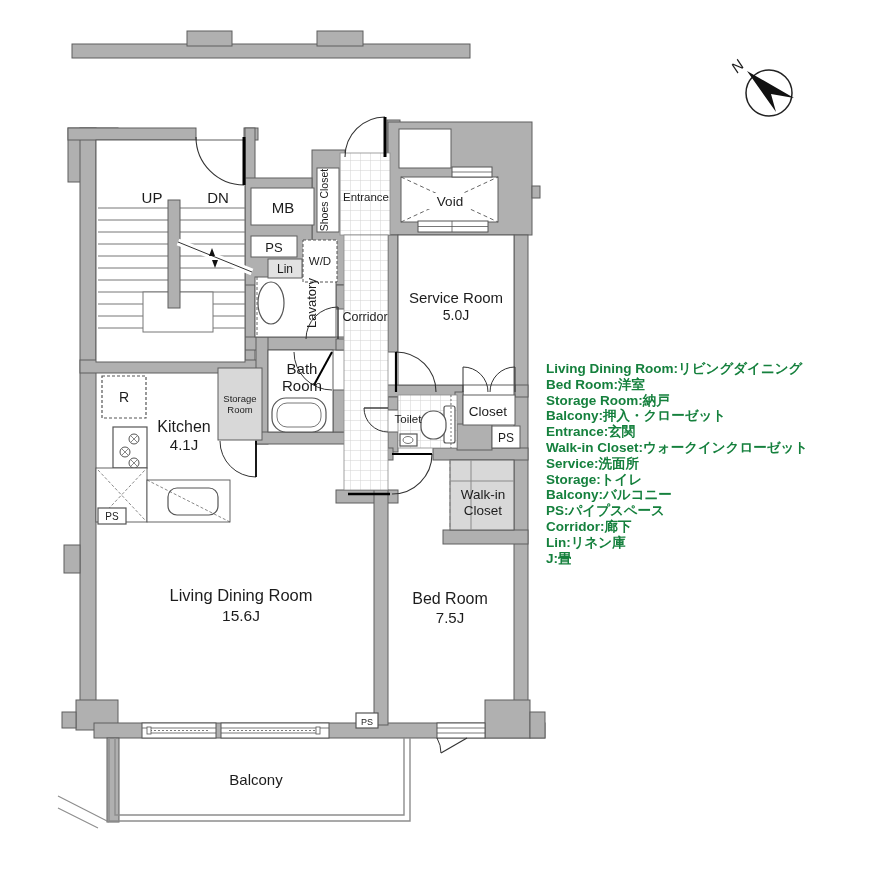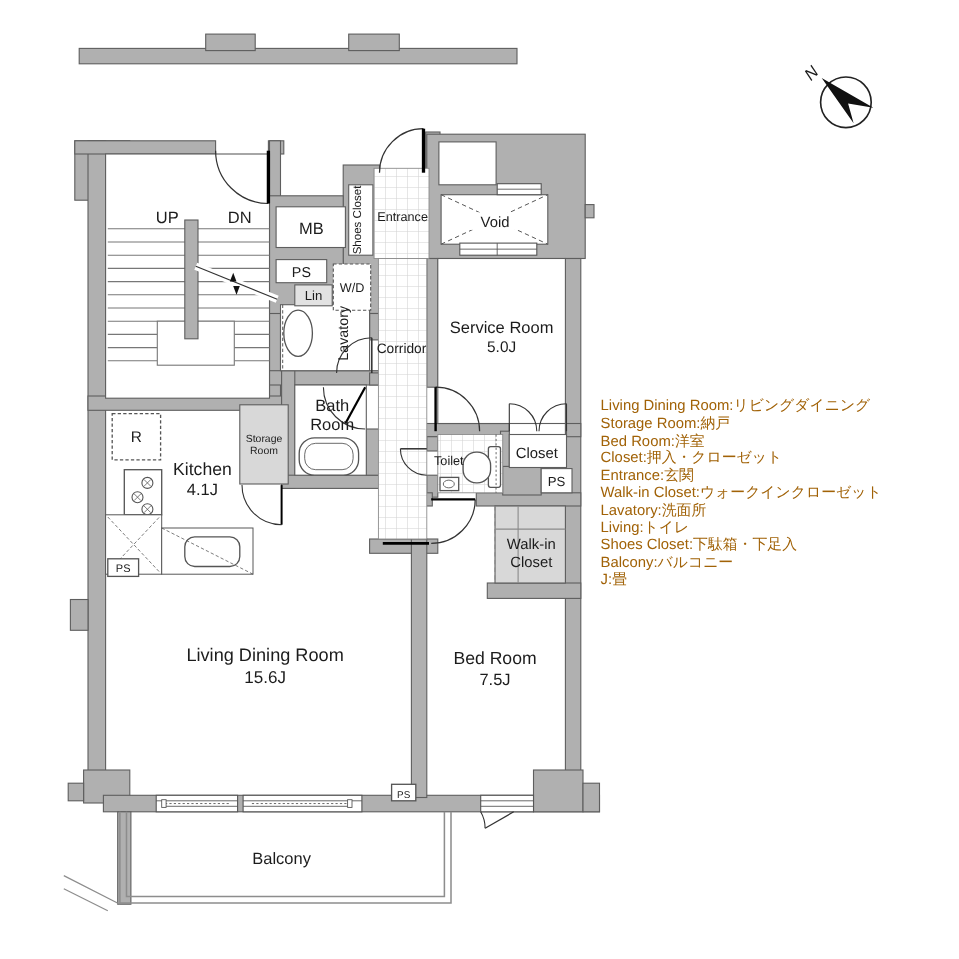--- a/index.html
+++ b/index.html
@@ -1,20 +1,20 @@
 <!DOCTYPE html>
 <html><head>
 <meta charset="utf-8">
 <style>
   html,body{margin:0;padding:0;background:#ffffff;}
   body{font-family:"Liberation Sans","DejaVu Sans",sans-serif;}
   .stage{position:relative;width:872px;height:872px;background:#fff;overflow:hidden;}
   svg text{font-family:"Liberation Sans","DejaVu Sans",sans-serif;fill:#1c1c1c;}
   .legend{position:absolute;left:546px;top:361px;width:320px;font-size:13.5px;
-          line-height:15.8px;color:#a16207;white-space:nowrap;}
+          line-height:15.8px;color:#15803d;white-space:nowrap;font-weight:bold;}
   .legend span{display:block;}
 </style>
 </head>
 <body>
 
 <div class="stage">
 
 <svg width="872" height="872" viewBox="0 0 872 872">
   <defs>
     <pattern id="tiles" width="10" height="10" patternUnits="userSpaceOnUse">
@@ -267,24 +267,26 @@
     <text x="450" y="604" font-size="16">Bed Room</text>
     <text x="450" y="623" font-size="15">7.5J</text>
     <text x="367" y="725" font-size="9">PS</text>
     <text x="256" y="785" font-size="15">Balcony</text>
   </g>
 </svg>
 
   
   <div class="legend">
     <span>Living Dining Room:リビングダイニング</span>
+    <span>Bed Room:洋室</span>
     <span>Storage Room:納戸</span>
-    <span>Bed Room:洋室</span>
-    <span>Closet:押入・クローゼット</span>
+    <span>Balcony:押入・クローゼット</span>
     <span>Entrance:玄関</span>
     <span>Walk-in Closet:ウォークインクローゼット</span>
-    <span>Lavatory:洗面所</span>
-    <span>Living:トイレ</span>
-    <span>Shoes Closet:下駄箱・下足入</span>
+    <span>Service:洗面所</span>
+    <span>Storage:トイレ</span>
     <span>Balcony:バルコニー</span>
+    <span>PS:パイプスペース</span>
+    <span>Corridor:廊下</span>
+    <span>Lin:リネン庫</span>
     <span>J:畳</span>
   </div>
 </div>
 
 </body></html>

